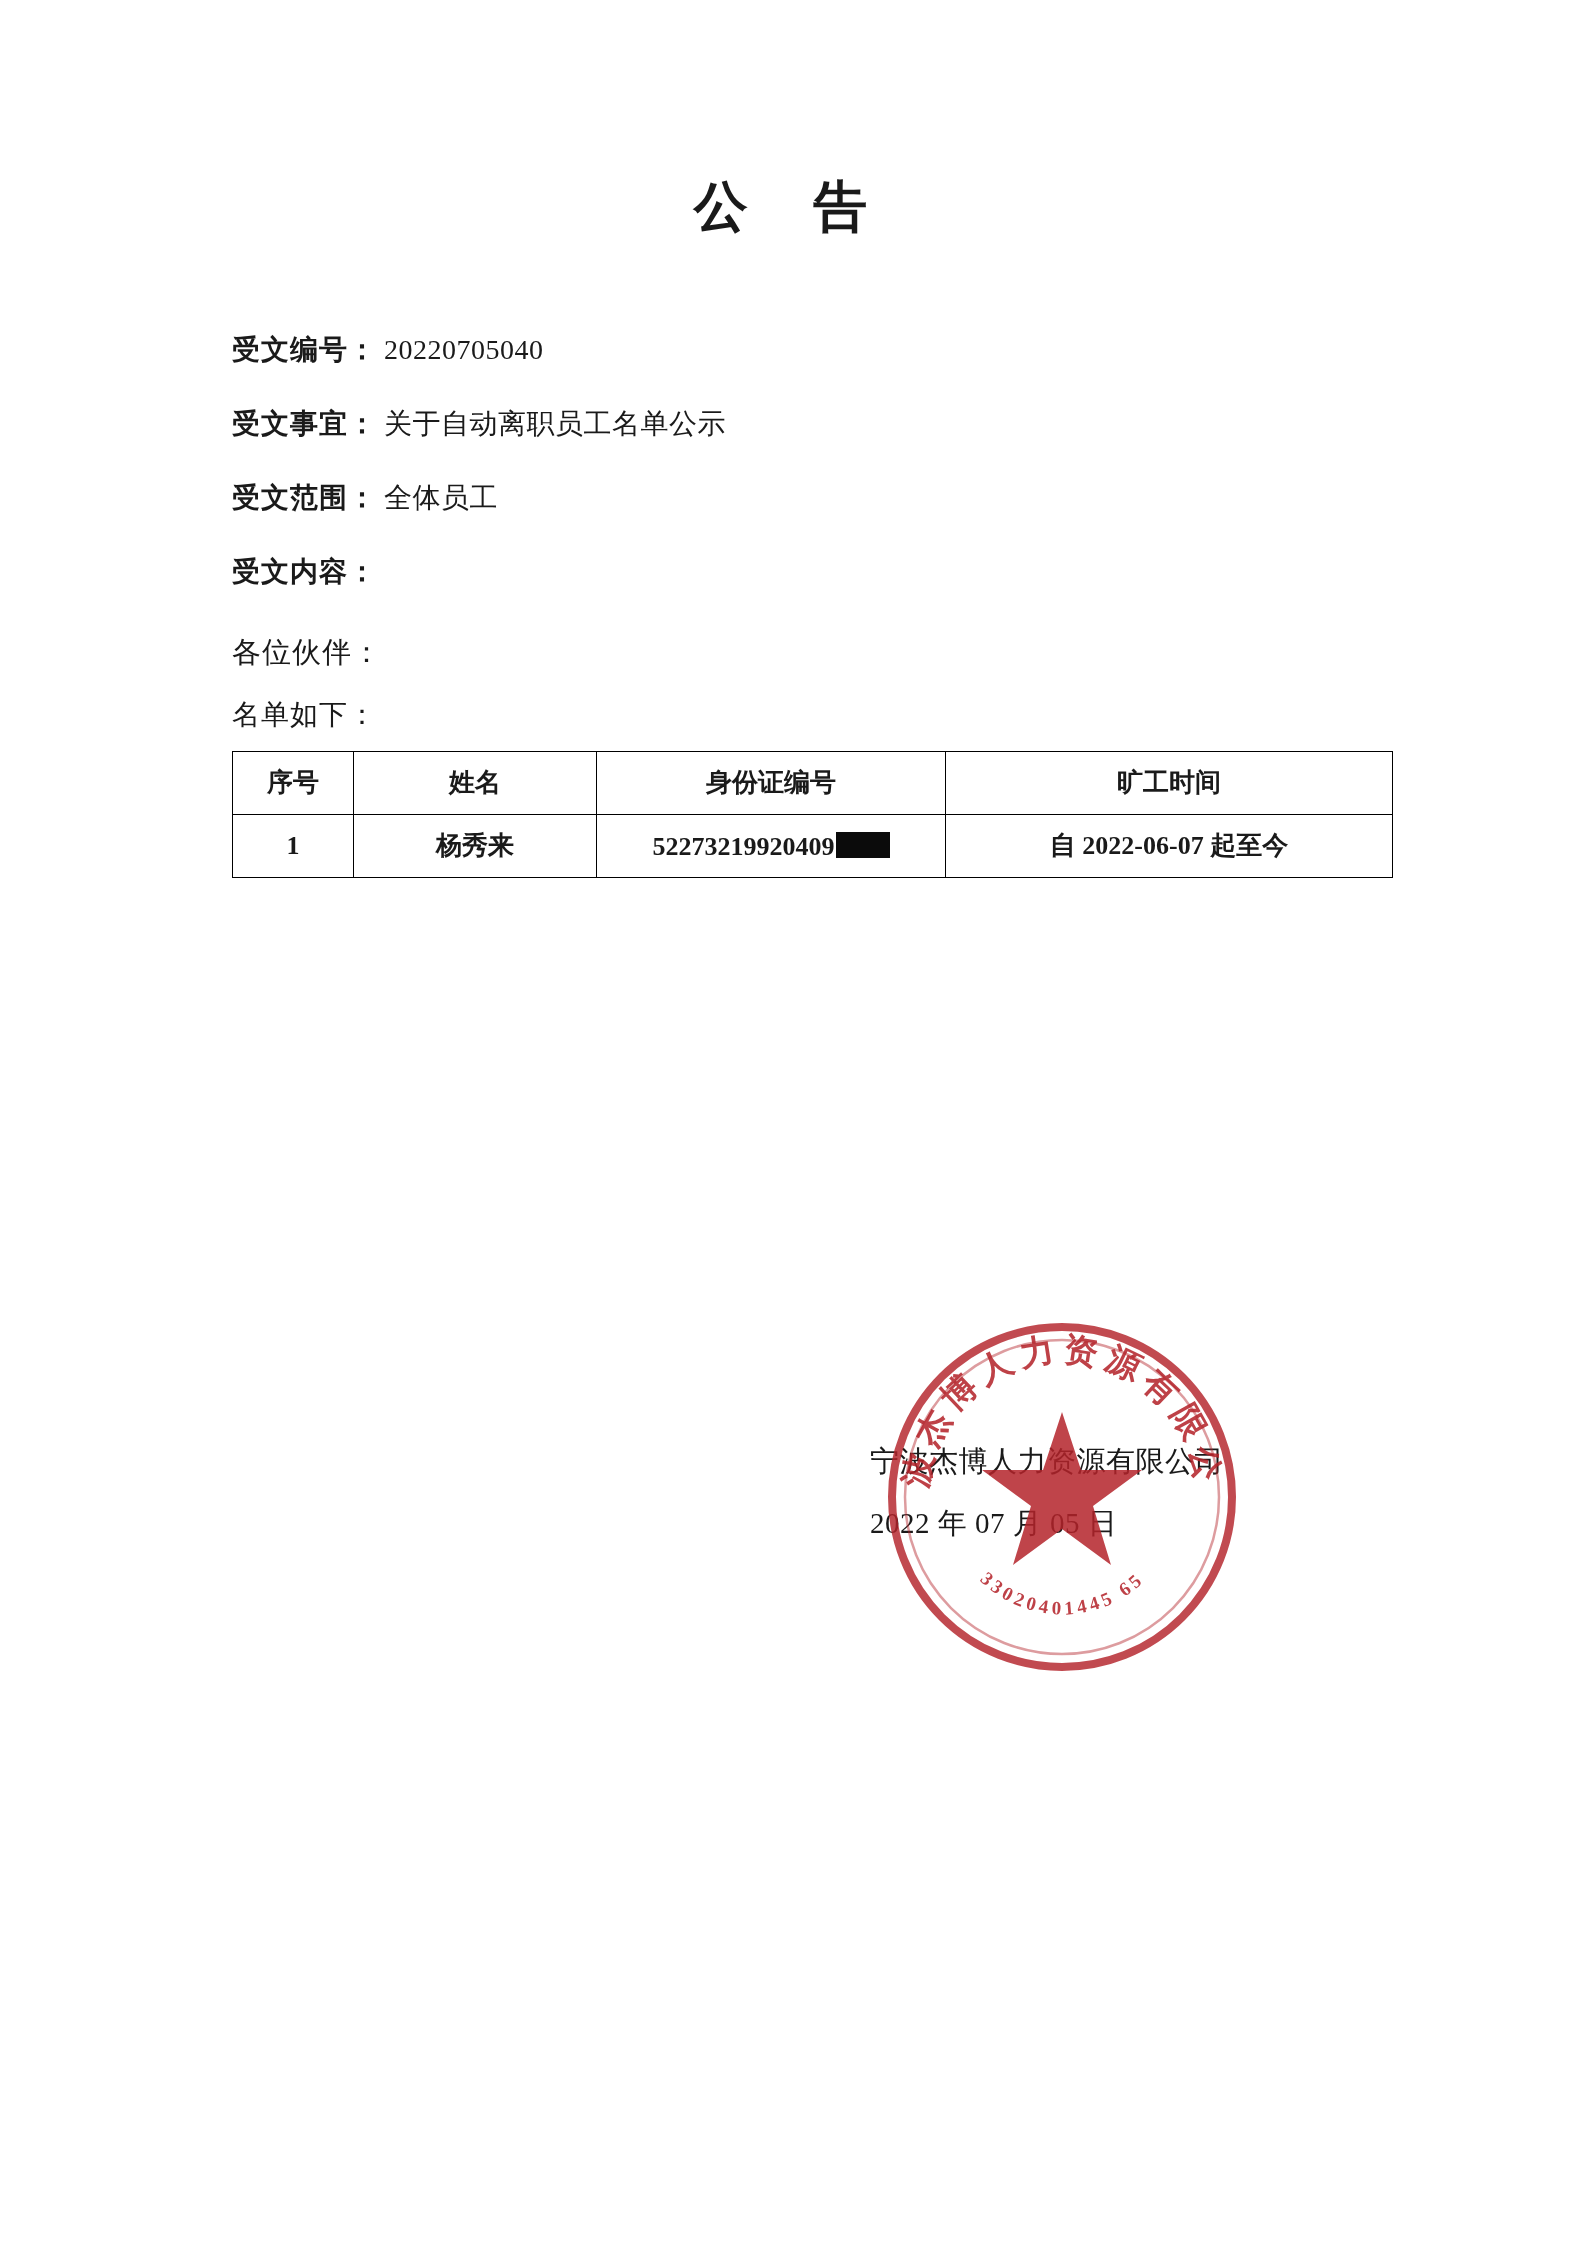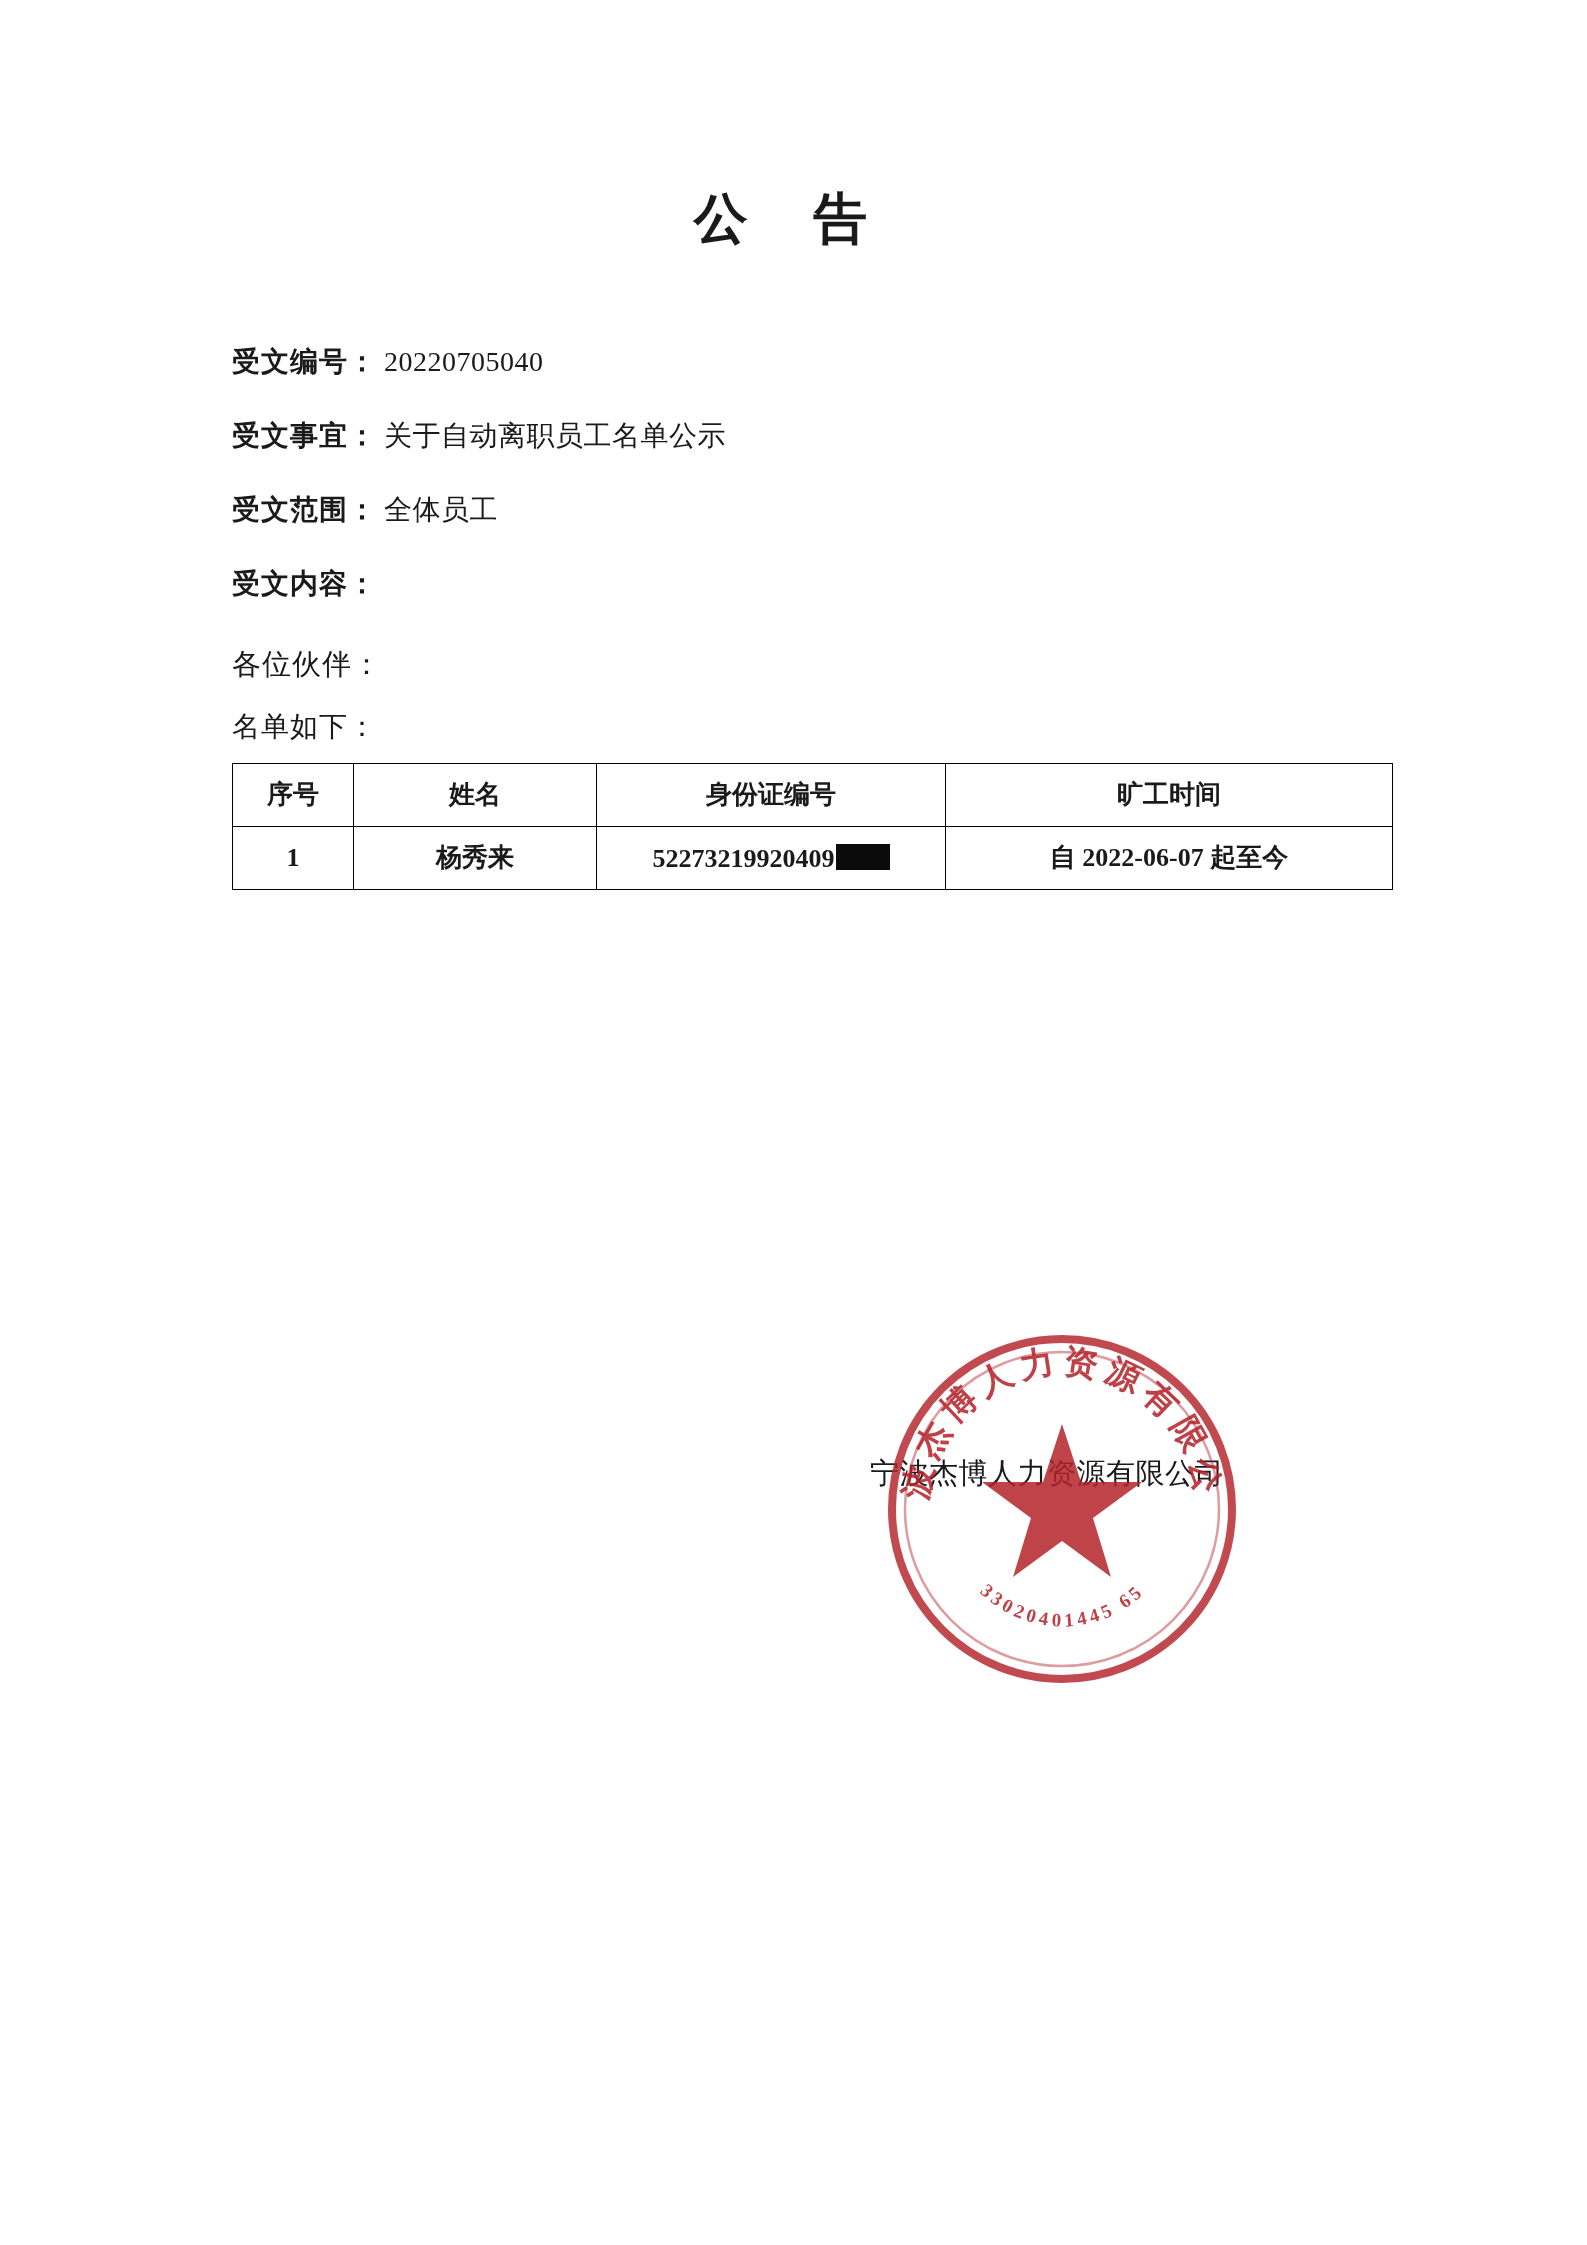--- a/index.html
+++ b/index.html
@@ -8,21 +8,21 @@
     background: #ffffff;
   }
   body {
     font-family: "Liberation Serif", "DejaVu Serif", serif;
     color: #1a1a1a;
   }
   .page {
     position: relative;
     width: 1587px;
     height: 1847px;
-    margin: 12px auto;
+    margin: 0 auto;
     background: #ffffff;
     overflow: hidden;
   }
   .doc-title {
     text-align: center;
     font-size: 54px;
     font-weight: bold;
     letter-spacing: 26px;
     margin-top: 175px;
     margin-bottom: 0;
@@ -173,20 +173,21 @@
           <td><span>52273219920409</span><span class="redact"></span></td>
           <td>自 2022-06-07 起至今</td>
         </tr>
       </tbody>
     </table>
 
   </div>
 
   <div class="signature-block">
     <div>宁波杰博人力资源有限公司</div>
+    <div>2022 年 07 月 05 日</div>
   </div>
 
   <svg class="stamp" viewBox="0 0 355 355">
     <defs>
       <path id="arcTop" d="M 42,177 A 135,135 0 0 1 313,177"></path>
       <path id="arcBottom" d="M 60,177 A 117,117 0 0 0 295,177"></path>
     </defs>
     <g opacity="0.82" fill="none" stroke="#b4232a">
       <circle cx="177" cy="177" r="170" stroke-width="8"></circle>
       <circle cx="177" cy="177" r="157" stroke-width="2.5" opacity="0.55"></circle>

